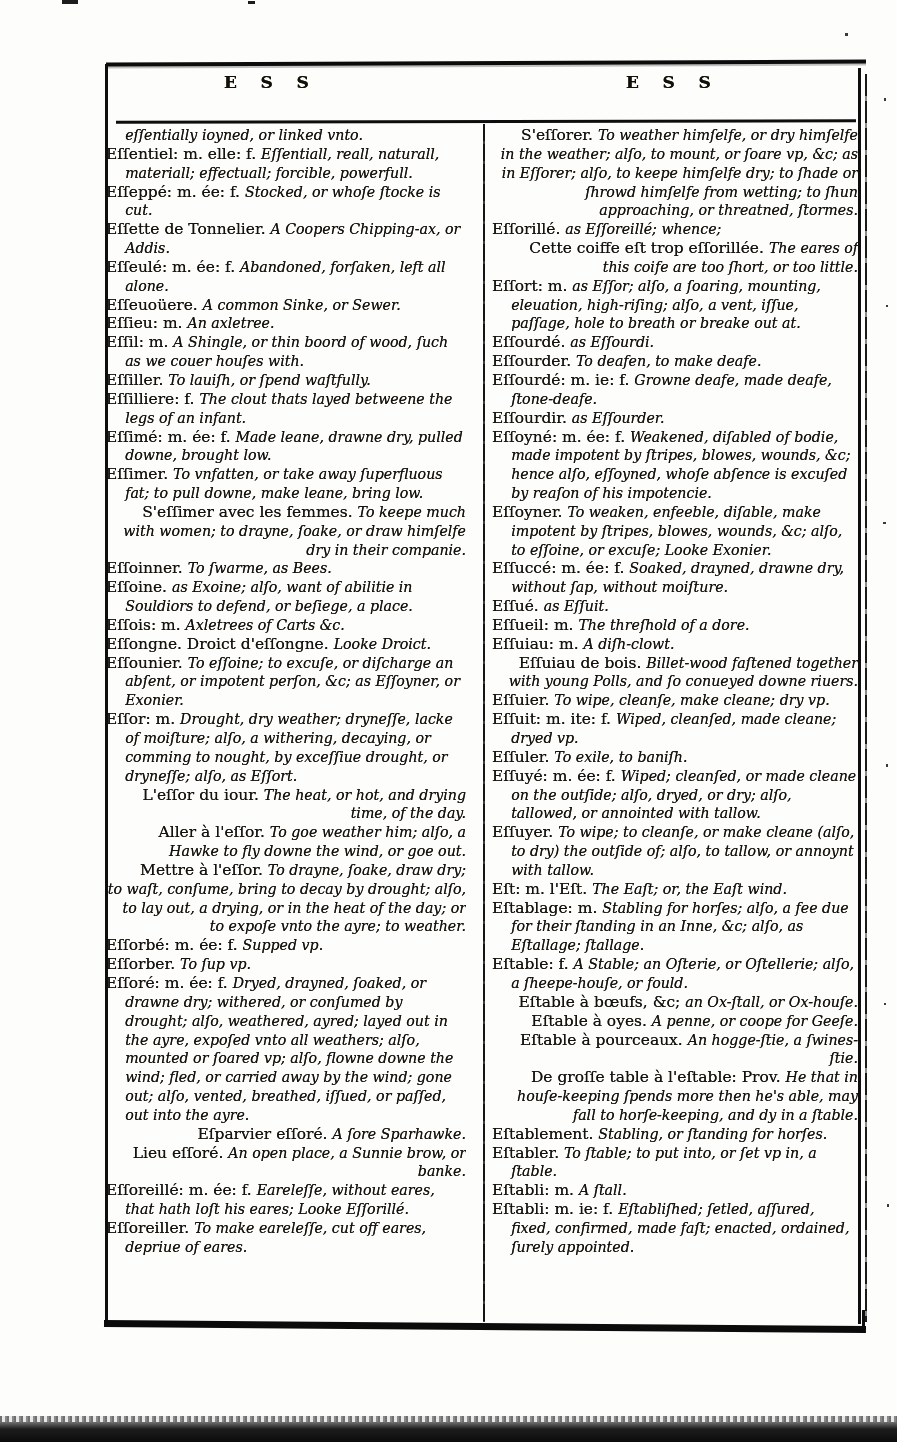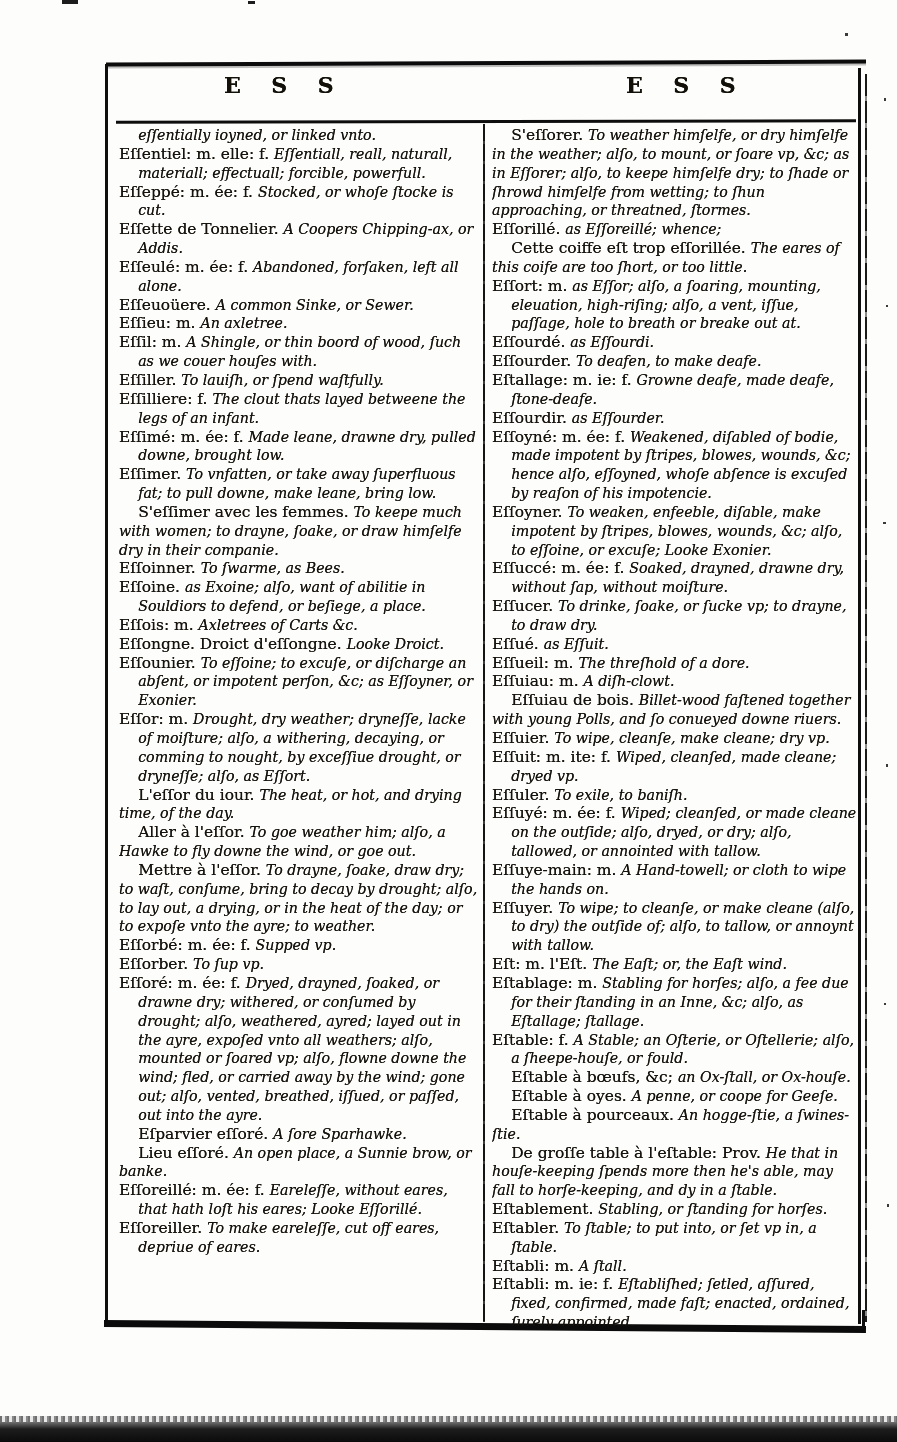--- a/index.html
+++ b/index.html
@@ -13,33 +13,33 @@
   .rule-top{position:absolute;left:0;top:-3px;width:760px;height:4px;background:#0c0c0c;
     transform:rotate(-0.22deg);box-shadow:0 2px 0 rgba(10,10,10,.25);}
   .border-left{position:absolute;left:-1px;top:0;width:3px;height:1262px;background:#0e0e0e;}
   .border-right{position:absolute;left:752px;top:4px;width:3px;height:1256px;background:#0e0e0e;}
   .border-right2{position:absolute;left:759px;top:10px;width:2px;height:1248px;
     background:repeating-linear-gradient(180deg,#1a1a1a 0 22px,#8a8a8a 22px 27px);}
   .rule-mid{position:absolute;left:10px;top:56px;width:740px;height:3px;background:#0d0d0d;transform:rotate(-0.12deg);}
   .rule-bottom{position:absolute;left:-2px;top:1256px;width:762px;height:7px;background:#0b0b0b;
     transform-origin:left center;transform:rotate(0.45deg);}
   .corner-hook{position:absolute;left:748px;top:1246px;width:8px;height:16px;border-right:3px solid #0e0e0e;border-bottom:3px solid #0e0e0e;}
-  .col-header{position:absolute;top:8px;font-size:22px;font-weight:bold;letter-spacing:.52em;color:#121008;
+  .col-header{position:absolute;top:8px;font-size:17px;font-weight:bold;letter-spacing:.52em;color:#121008;
     text-shadow:0 0 .6px #121008;}
   .col-header.left{left:118px;}
   .col-header.right{left:520px;}
   .divider{position:absolute;left:377px;top:60px;width:2px;height:1198px;
     background:repeating-linear-gradient(180deg,#141414 0 17px,#3d3d3d 17px 20px);}
   .col{position:absolute;top:62px;font-size:14.2px;line-height:18.85px;overflow:hidden;height:1200px;
     text-shadow:0 0 .45px rgba(20,16,10,.85);}
-  .col.left{left:13px;width:360px;}
+  .col.left{left:0;width:360px;}
   .col.right{left:386px;width:366px;}
   .col p{margin:0;}
   .entry{padding-left:1.35em;text-indent:-1.35em;}
-  .sub{text-indent:1.35em;}
+  .sub{text-indent:1.35em;text-align:right;}
   .cont{padding-left:1.35em;}
   .head{font-style:normal;font-size:1.09em;}
   .gloss{font-style:italic;}
   
   .band-fringe{position:absolute;left:0;top:1416px;width:897px;height:7px;
     background:repeating-linear-gradient(90deg,#6f6f6f 0 2px,#e8e8e8 2px 5px,#888 5px 7px);}
   .band-dark{position:absolute;left:0;top:1422px;width:897px;height:20px;
     background:linear-gradient(180deg,#707070,#1d1d1d 35%,#0b0b0b);}
   .speck{position:absolute;background:#3a3a3a;}
   .dash-top{position:absolute;background:#1c1c1c;}
@@ -92,35 +92,33 @@
       <p class="entry"><span class="head">Eſſoreillé: m. ée: f. </span><span class="gloss">Eareleſſe, without eares, that hath loſt his eares; Looke Eſſorillé.</span></p>
       <p class="entry"><span class="head">Eſſoreiller. </span><span class="gloss">To make eareleſſe, cut off eares, depriue of eares.</span></p>
     </div>
   <div class="col right" id="col-right">
       <p class="sub"><span class="head">S'eſſorer. </span><span class="gloss">To weather himſelfe, or dry himſelfe in the weather; alſo, to mount, or ſoare vp, &amp;c; as in Eſſorer; alſo, to keepe himſelfe dry; to ſhade or ſhrowd himſelfe from wetting; to ſhun approaching, or threatned, ſtormes.</span></p>
       <p class="entry"><span class="head">Eſſorillé. </span><span class="gloss">as Eſſoreillé; whence;</span></p>
       <p class="sub"><span class="head">Cette coiffe eſt trop eſſorillée. </span><span class="gloss">The eares of this coife are too ſhort, or too little.</span></p>
       <p class="entry"><span class="head">Eſſort: m. </span><span class="gloss">as Eſſor; alſo, a ſoaring, mounting, eleuation, high-riſing; alſo, a vent, iſſue, paſſage, hole to breath or breake out at.</span></p>
       <p class="entry"><span class="head">Eſſourdé. </span><span class="gloss">as Eſſourdi.</span></p>
       <p class="entry"><span class="head">Eſſourder. </span><span class="gloss">To deafen, to make deafe.</span></p>
-      <p class="entry"><span class="head">Eſtallage: m. ie: f. </span><span class="gloss">Growne deafe, made deafe, ſtone-deafe.</span></p>
+      <p class="entry"><span class="head">Eſſourdé: m. ie: f. </span><span class="gloss">Growne deafe, made deafe, ſtone-deafe.</span></p>
       <p class="entry"><span class="head">Eſſourdir. </span><span class="gloss">as Eſſourder.</span></p>
       <p class="entry"><span class="head">Eſſoyné: m. ée: f. </span><span class="gloss">Weakened, diſabled of bodie, made impotent by ſtripes, blowes, wounds, &amp;c; hence alſo, eſſoyned, whoſe abſence is excuſed by reaſon of his impotencie.</span></p>
       <p class="entry"><span class="head">Eſſoyner. </span><span class="gloss">To weaken, enfeeble, diſable, make impotent by ſtripes, blowes, wounds, &amp;c; alſo, to eſſoine, or excuſe; Looke Exonier.</span></p>
       <p class="entry"><span class="head">Eſſuccé: m. ée: f. </span><span class="gloss">Soaked, drayned, drawne dry, without ſap, without moiſture.</span></p>
-      <p class="entry"><span class="head">Eſſucer. </span><span class="gloss">To drinke, ſoake, or ſucke vp; to drayne, to draw dry.</span></p>
       <p class="entry"><span class="head">Eſſué. </span><span class="gloss">as Eſſuit.</span></p>
       <p class="entry"><span class="head">Eſſueil: m. </span><span class="gloss">The threſhold of a dore.</span></p>
       <p class="entry"><span class="head">Eſſuiau: m. </span><span class="gloss">A diſh-clowt.</span></p>
       <p class="sub"><span class="head">Eſſuiau de bois. </span><span class="gloss">Billet-wood faſtened together with young Polls, and ſo conueyed downe riuers.</span></p>
       <p class="entry"><span class="head">Eſſuier. </span><span class="gloss">To wipe, cleanſe, make cleane; dry vp.</span></p>
       <p class="entry"><span class="head">Eſſuit: m. ite: f. </span><span class="gloss">Wiped, cleanſed, made cleane; dryed vp.</span></p>
       <p class="entry"><span class="head">Eſſuler. </span><span class="gloss">To exile, to baniſh.</span></p>
       <p class="entry"><span class="head">Eſſuyé: m. ée: f. </span><span class="gloss">Wiped; cleanſed, or made cleane on the outſide; alſo, dryed, or dry; alſo, tallowed, or annointed with tallow.</span></p>
-      <p class="entry"><span class="head">Eſſuye-main: m. </span><span class="gloss">A Hand-towell; or cloth to wipe the hands on.</span></p>
       <p class="entry"><span class="head">Eſſuyer. </span><span class="gloss">To wipe; to cleanſe, or make cleane (alſo, to dry) the outſide of; alſo, to tallow, or annoynt with tallow.</span></p>
       <p class="entry"><span class="head">Eſt: m. l'Eſt. </span><span class="gloss">The Eaſt; or, the Eaſt wind.</span></p>
       <p class="entry"><span class="head">Eſtablage: m. </span><span class="gloss">Stabling for horſes; alſo, a fee due for their ſtanding in an Inne, &amp;c; alſo, as Eſtallage; ſtallage.</span></p>
       <p class="entry"><span class="head">Eſtable: f. </span><span class="gloss">A Stable; an Oſterie, or Oſtellerie; alſo, a ſheepe-houſe, or fould.</span></p>
       <p class="sub"><span class="head">Eſtable à bœufs, &amp;c; </span><span class="gloss">an Ox-ſtall, or Ox-houſe.</span></p>
       <p class="sub"><span class="head">Eſtable à oyes. </span><span class="gloss">A penne, or coope for Geeſe.</span></p>
       <p class="sub"><span class="head">Eſtable à pourceaux. </span><span class="gloss">An hogge-ſtie, a ſwines-ſtie.</span></p>
       <p class="sub"><span class="head">De groſſe table à l'eſtable: Prov. </span><span class="gloss">He that in houſe-keeping ſpends more then he's able, may fall to horſe-keeping, and dy in a ſtable.</span></p>
       <p class="entry"><span class="head">Eſtablement. </span><span class="gloss">Stabling, or ſtanding for horſes.</span></p>
       <p class="entry"><span class="head">Eſtabler. </span><span class="gloss">To ſtable; to put into, or ſet vp in, a ſtable.</span></p>

